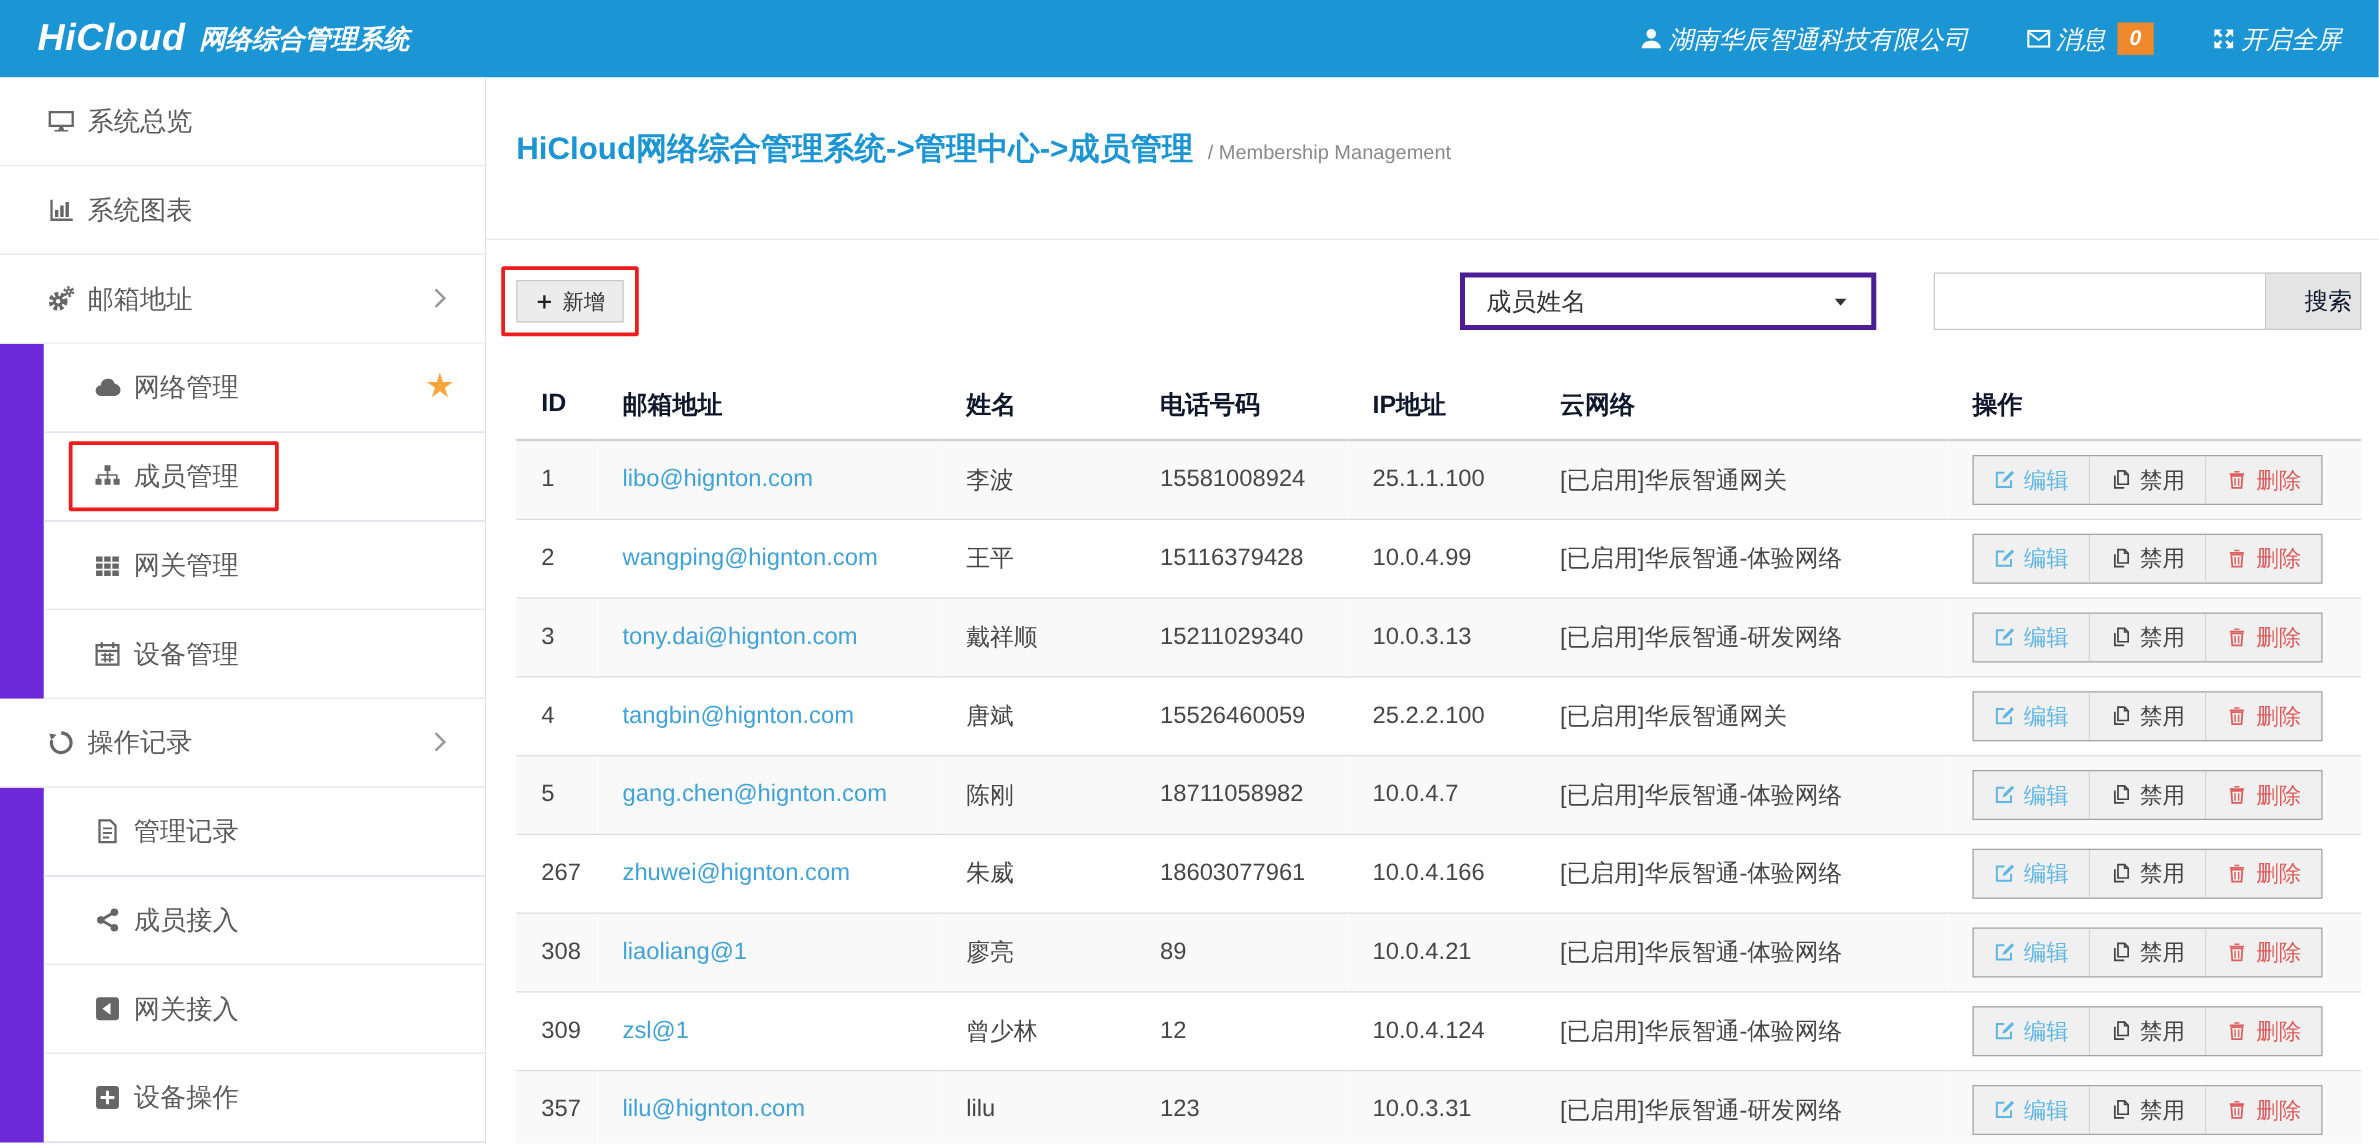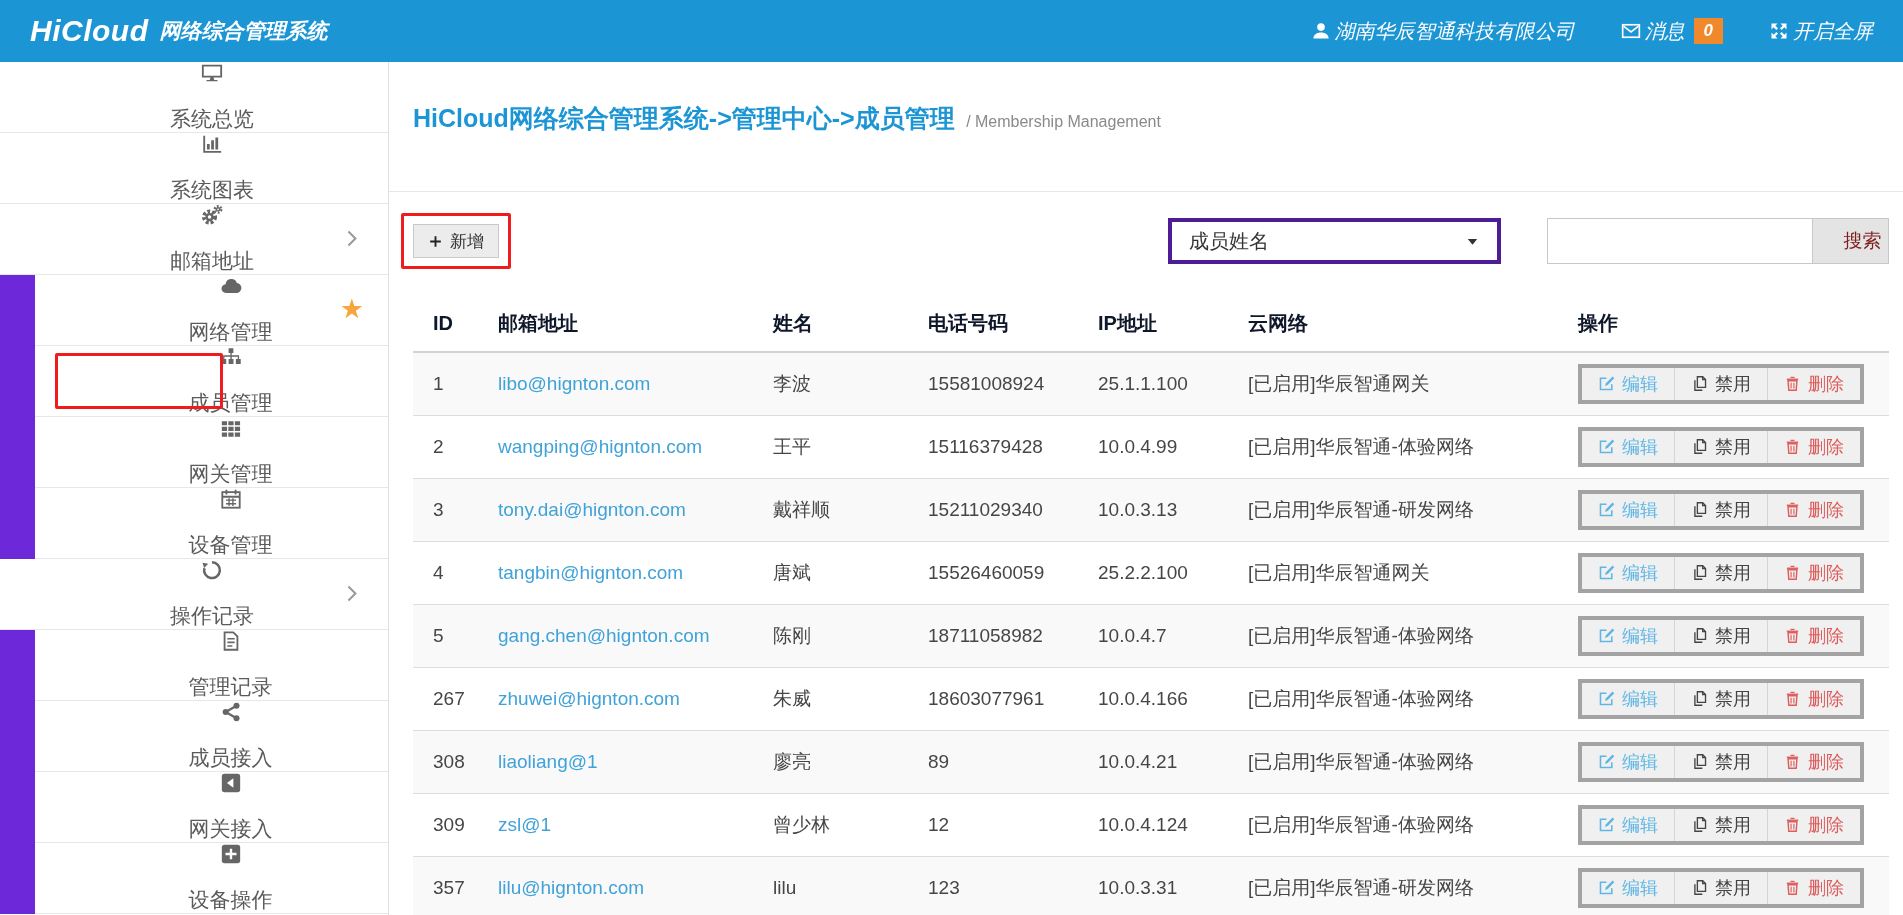--- a/index.html
+++ b/index.html
@@ -24,23 +24,23 @@
     background:#f0882c; color:#fff; font-weight:bold; font-size:17px;
     padding:2px 10px; margin-left:5px; line-height:22px;
   }
 
   
   .layout { display:flex; height:853px; }
 
   
   .sidebar { width:389px; border-right:1px solid #e0e0e0; overflow:hidden; flex:none; background:#fff; }
   .side-item {
-    height:71px; display:flex; align-items:center; gap:21px;
+    height:71px; display:flex; align-items:center; gap:8px;
     padding-left:36px; border-bottom:1px solid #e7e7e7;
-    color:#5b5b5b; font-size:21px; cursor:pointer; position:relative; background:#fff;flex-direction:column;
+    color:#5b5b5b; font-size:21px; cursor:pointer; position:relative; background:#fff;
   }
   .side-item .ic { width:26px; display:flex; justify-content:center; color:#666; flex:none; }
   .submenu { background:#6d28d9; padding-left:35px; }
   .submenu .side-item { padding-left:38px; }
   .side-chevron { position:absolute; right:26px; top:24px; color:#999; display:flex; }
   .side-star { position:absolute; right:24px; top:50%; transform:translateY(-54%); color:#f8a53d; font-size:27px; }
   .ann { position:absolute; border:3px solid #ee1c1c; border-radius:2px; pointer-events:none; }
   .side-item .ann { left:20px; top:7px; width:168px; height:56px; }
 
   
@@ -64,40 +64,40 @@
     padding:0 17px; font-size:20px; color:#333; cursor:pointer;
   }
   .filter-select .ic { color:#333; display:flex; }
   .search-group { display:flex; margin-left:46px; }
   .search-input {
     width:266px; height:46px; border:1px solid #c8c8c8; border-right:1px solid #c8c8c8;
     font-size:18px; padding:0 12px; outline:none; font-family:inherit;
   }
   .btn-search {
     width:76px; height:46px; background:#e4e4e4; border:1px solid #c8c8c8; border-left:none;
-    font-size:19px; color:#7f1d1d; cursor:pointer; font-family:inherit;padding-left:30px;
+    font-size:19px; color:#0f172a; cursor:pointer; font-family:inherit;padding-left:30px;
   }
 
   
   .table-wrap { margin:36px 15px 0 24px; }
   table { width:1476px; border-collapse:collapse; table-layout:fixed; }
   col.c-id{width:65px;} col.c-email{width:275px;} col.c-name{width:155px;}
   col.c-phone{width:170px;} col.c-ip{width:150px;} col.c-net{width:330px;} col.c-act{width:331px;}
   th {
     text-align:left; font-size:20px; color:#0f172a; font-weight:bold;
     padding:10px 0 14px 20px; border-bottom:2px solid #d3d3d3; white-space:nowrap;
   }
   td {
     font-size:19px; color:#464646; padding:0 0 0 20px; height:63px;
     border-bottom:1px solid #dcdcdc; white-space:nowrap; overflow:hidden;
   }
   tbody tr:nth-child(odd) { background:#f9f9f9; }
   a.email { color:#41a2d8; text-decoration:none; cursor:pointer; }
 
-  .btn-group { display:inline-flex; border:4px solid #a3a3a3; background:#f0f0f0; height:40px;justify-content:center; }
+  .btn-group { display:inline-flex; border:1px solid #a3a3a3; background:#f0f0f0; height:40px;justify-content:center; }
   .btn-action {
     display:flex; align-items:center; gap:7px; padding:0 16px; font-size:18px;
     background:transparent; border:none; border-right:1px solid #d5d5d5; cursor:pointer;
     font-family:inherit; white-space:nowrap;
   }
   .btn-action:last-child { border-right:none; }
   .btn-action .ic { display:flex; }
   .btn-action.edit { color:#5fb6e4; }
   .btn-action.disable { color:#444; }
   .btn-action.delete { color:#dd5c5c; }

